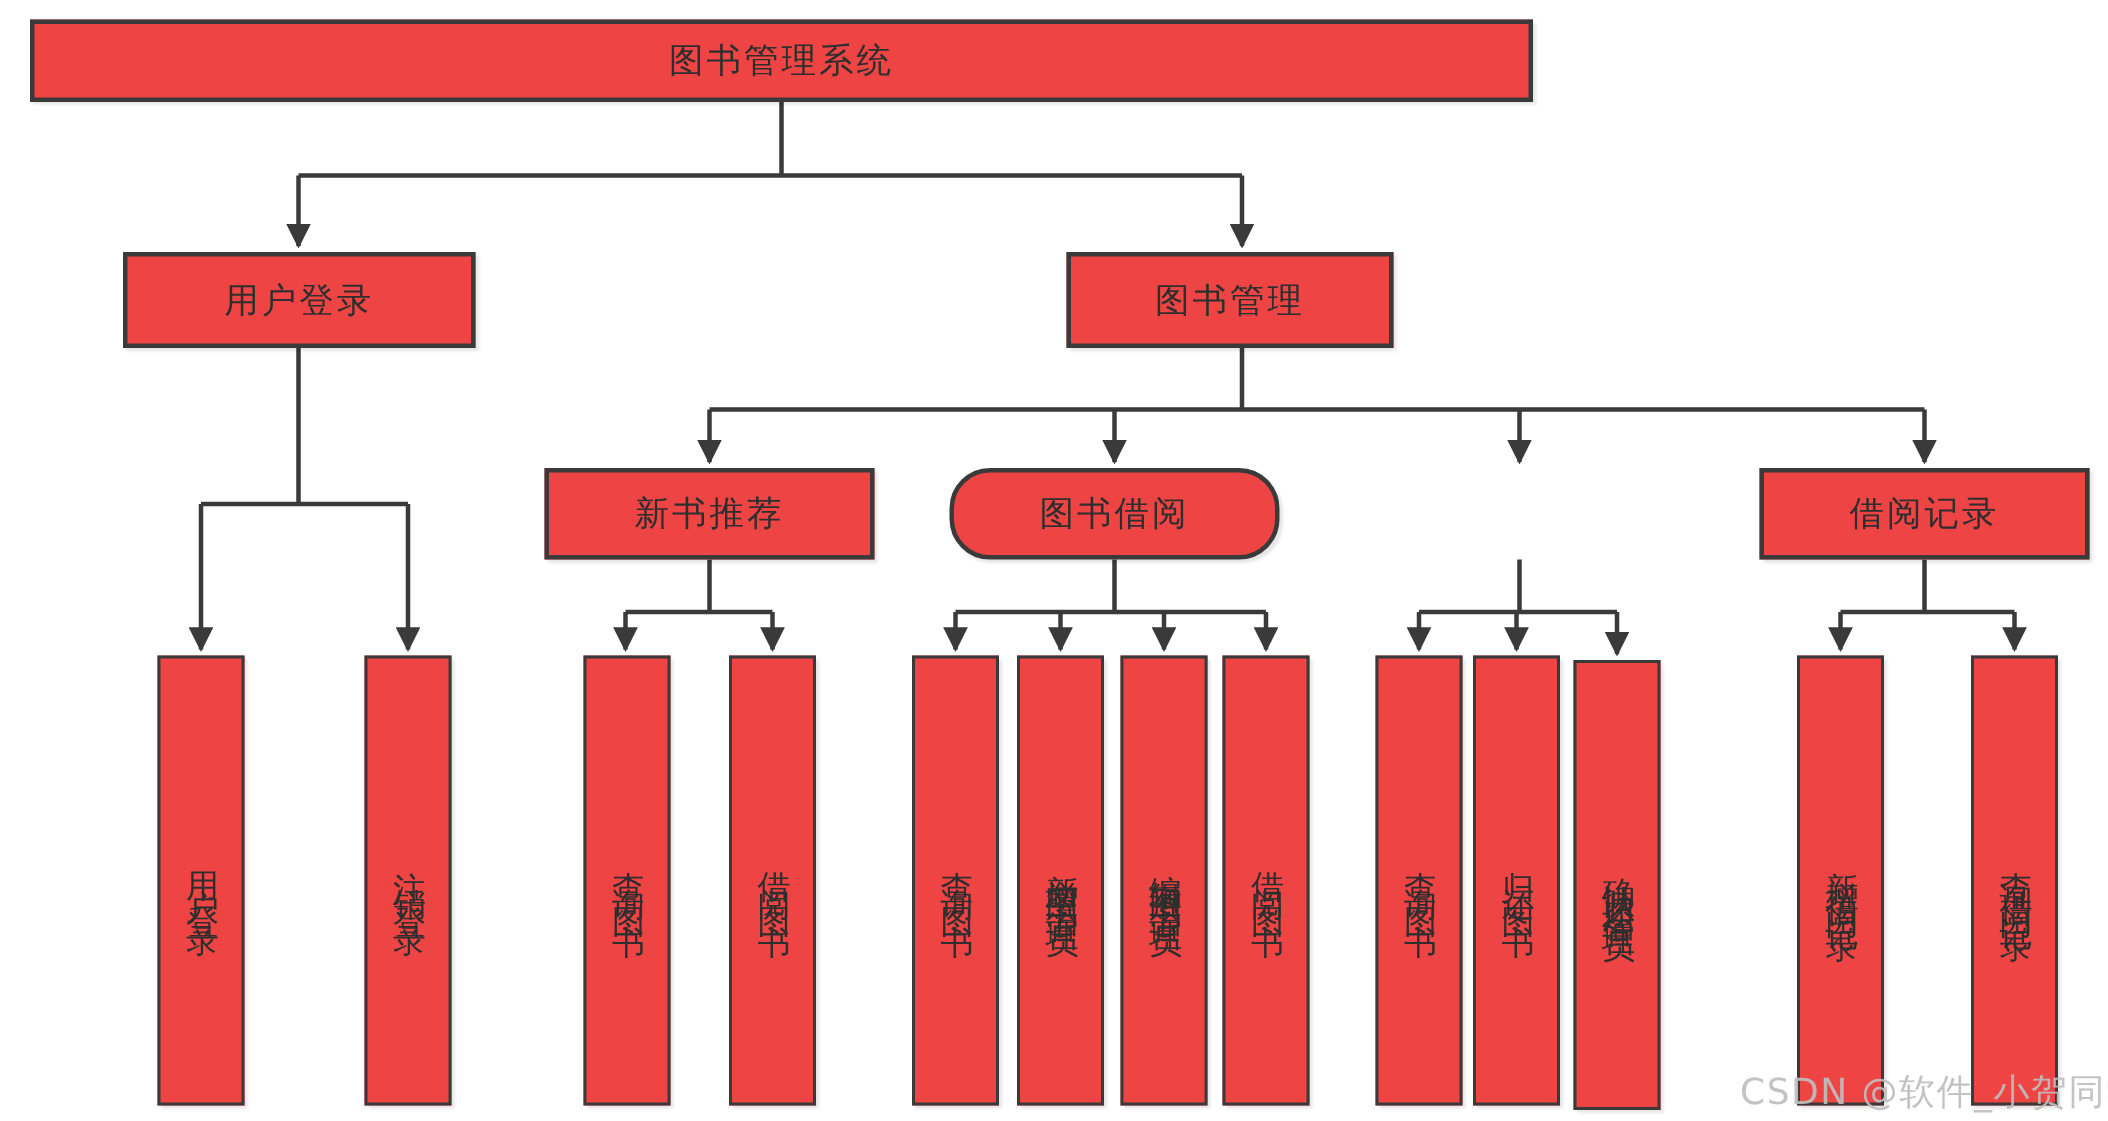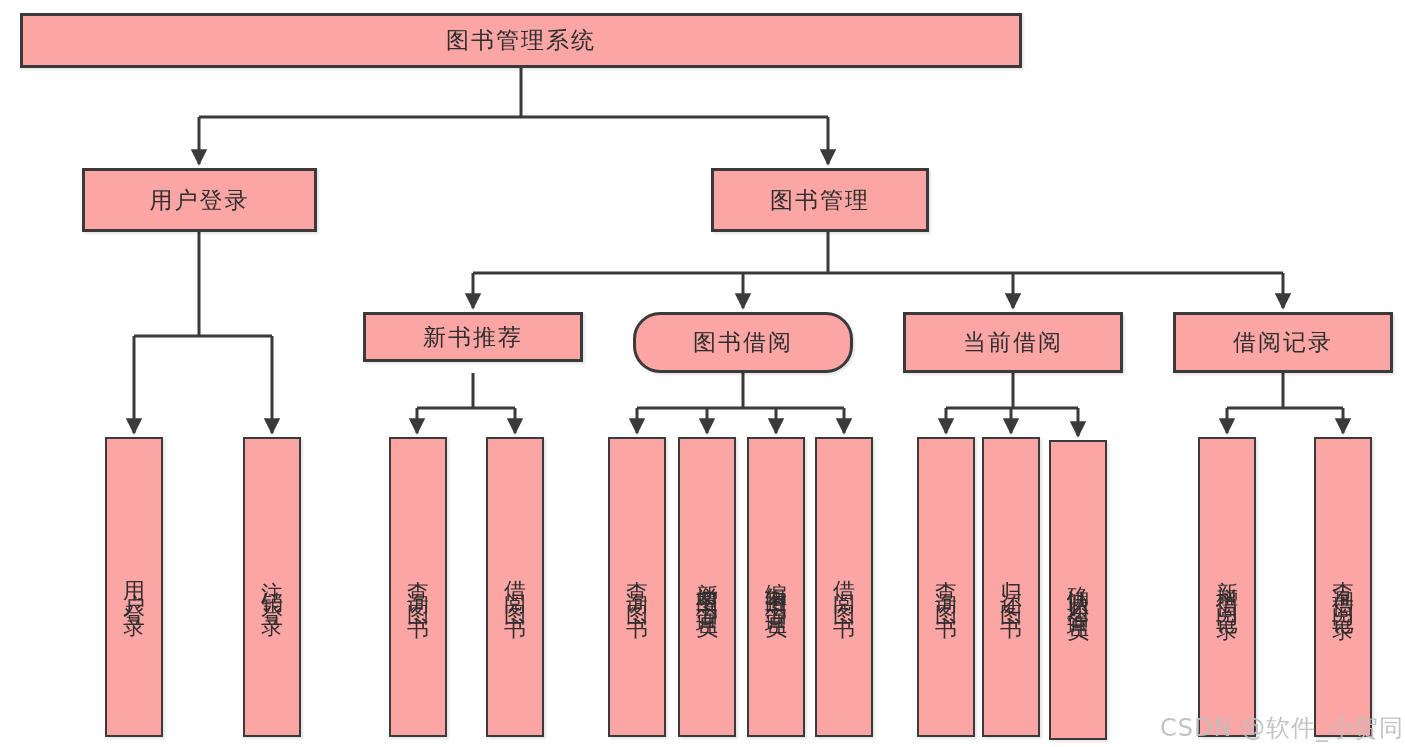--- a/index.html
+++ b/index.html
@@ -15,39 +15,39 @@
     font-family: "DejaVu Sans", sans-serif;
     overflow: hidden;
   }
   #connectors {
     position: absolute;
     top: 0; left: 0;
     z-index: 1;
   }
   .box {
     position: absolute;
-    background: #fca5a5;
+    background: #ef4444;
     border: 3px solid #3a3a3a;
     box-sizing: border-box;
     display: flex;
     align-items: center;
     justify-content: center;
     color: #2e2e2e;
     z-index: 2;
     box-shadow: 2px 2px 2px rgba(0,0,0,0.10);
   }
   .box.h-label {
     font-size: 23px;
     letter-spacing: 2px;
     white-space: nowrap;
   }
   .root-box     { left: 20px;  top: 13px;  width: 1002px; height: 55px; }
   .login-branch { left: 82px;  top: 168px; width: 235px;  height: 64px; }
   .mgmt-branch  { left: 711px; top: 168px; width: 218px;  height: 64px; }
-  .sec-0 { left: 363px;  top: 312px; width: 220px; height: 50px; text-align: center; }
+  .sec-0 { left: 363px;  top: 312px; width: 220px; height: 61px; text-align: center; }
   .sec-1 { left: 633px;  top: 312px; width: 220px; height: 61px; border-radius: 27px; }
   .sec-2 { left: 903px;  top: 312px; width: 220px; height: 61px; }
   .sec-3 { left: 1173px; top: 312px; width: 220px; height: 61px; }
   .leaf {
     top: 437px;
     width: 58px;
     height: 300px;
     border-width: 2px;
   }
   .leaf span {
@@ -138,23 +138,20 @@
   <div class="box h-label mgmt-branch">
     <span>图书管理</span>
   </div>
 
   <div class="box h-label sec-0">
     <span>新书推荐</span>
   </div>
   <div class="box h-label sec-1">
     <span>图书借阅</span>
   </div>
-  <div class="box h-label sec-2">
-    <span>当前借阅</span>
-  </div>
   <div class="box h-label sec-3">
     <span>借阅记录</span>
   </div>
 
   <div class="box leaf leaf-0 ls-wide">
     <span>用户登录</span>
   </div>
   <div class="box leaf leaf-1 ls-wide">
     <span>注销登录</span>
   </div>

